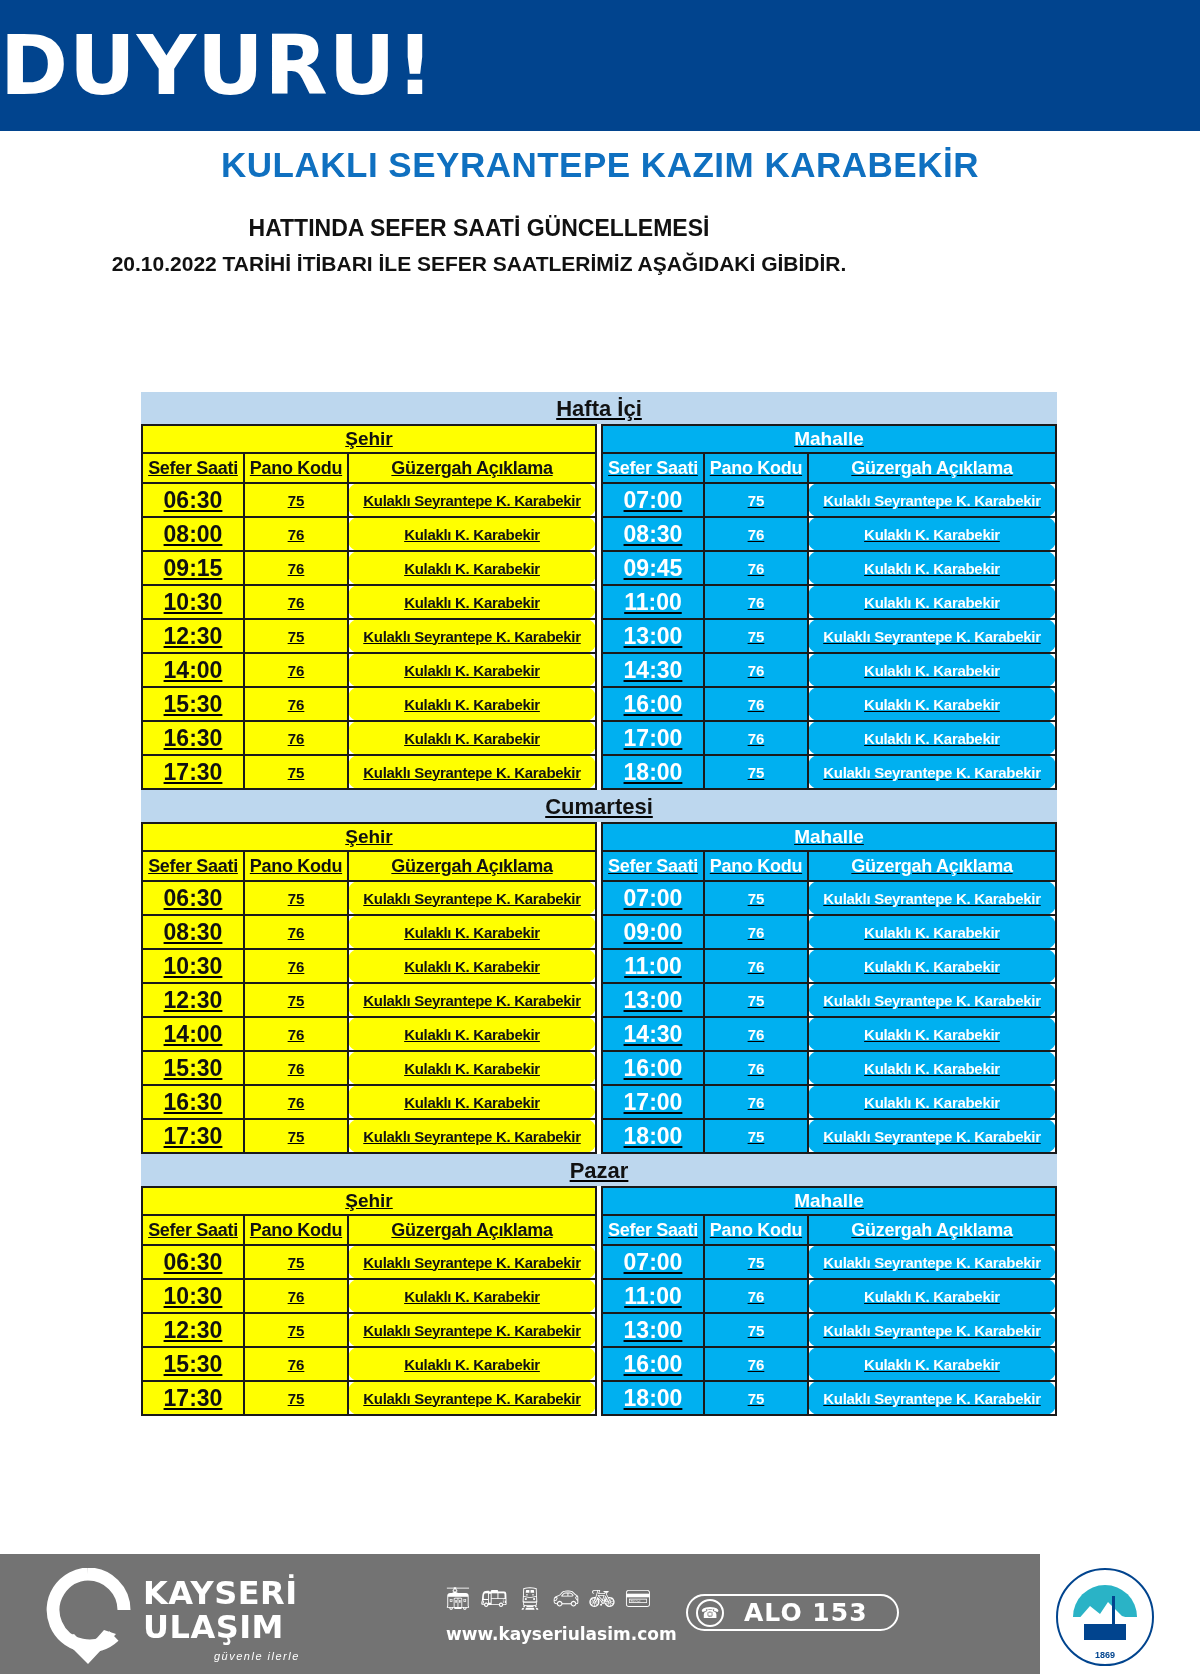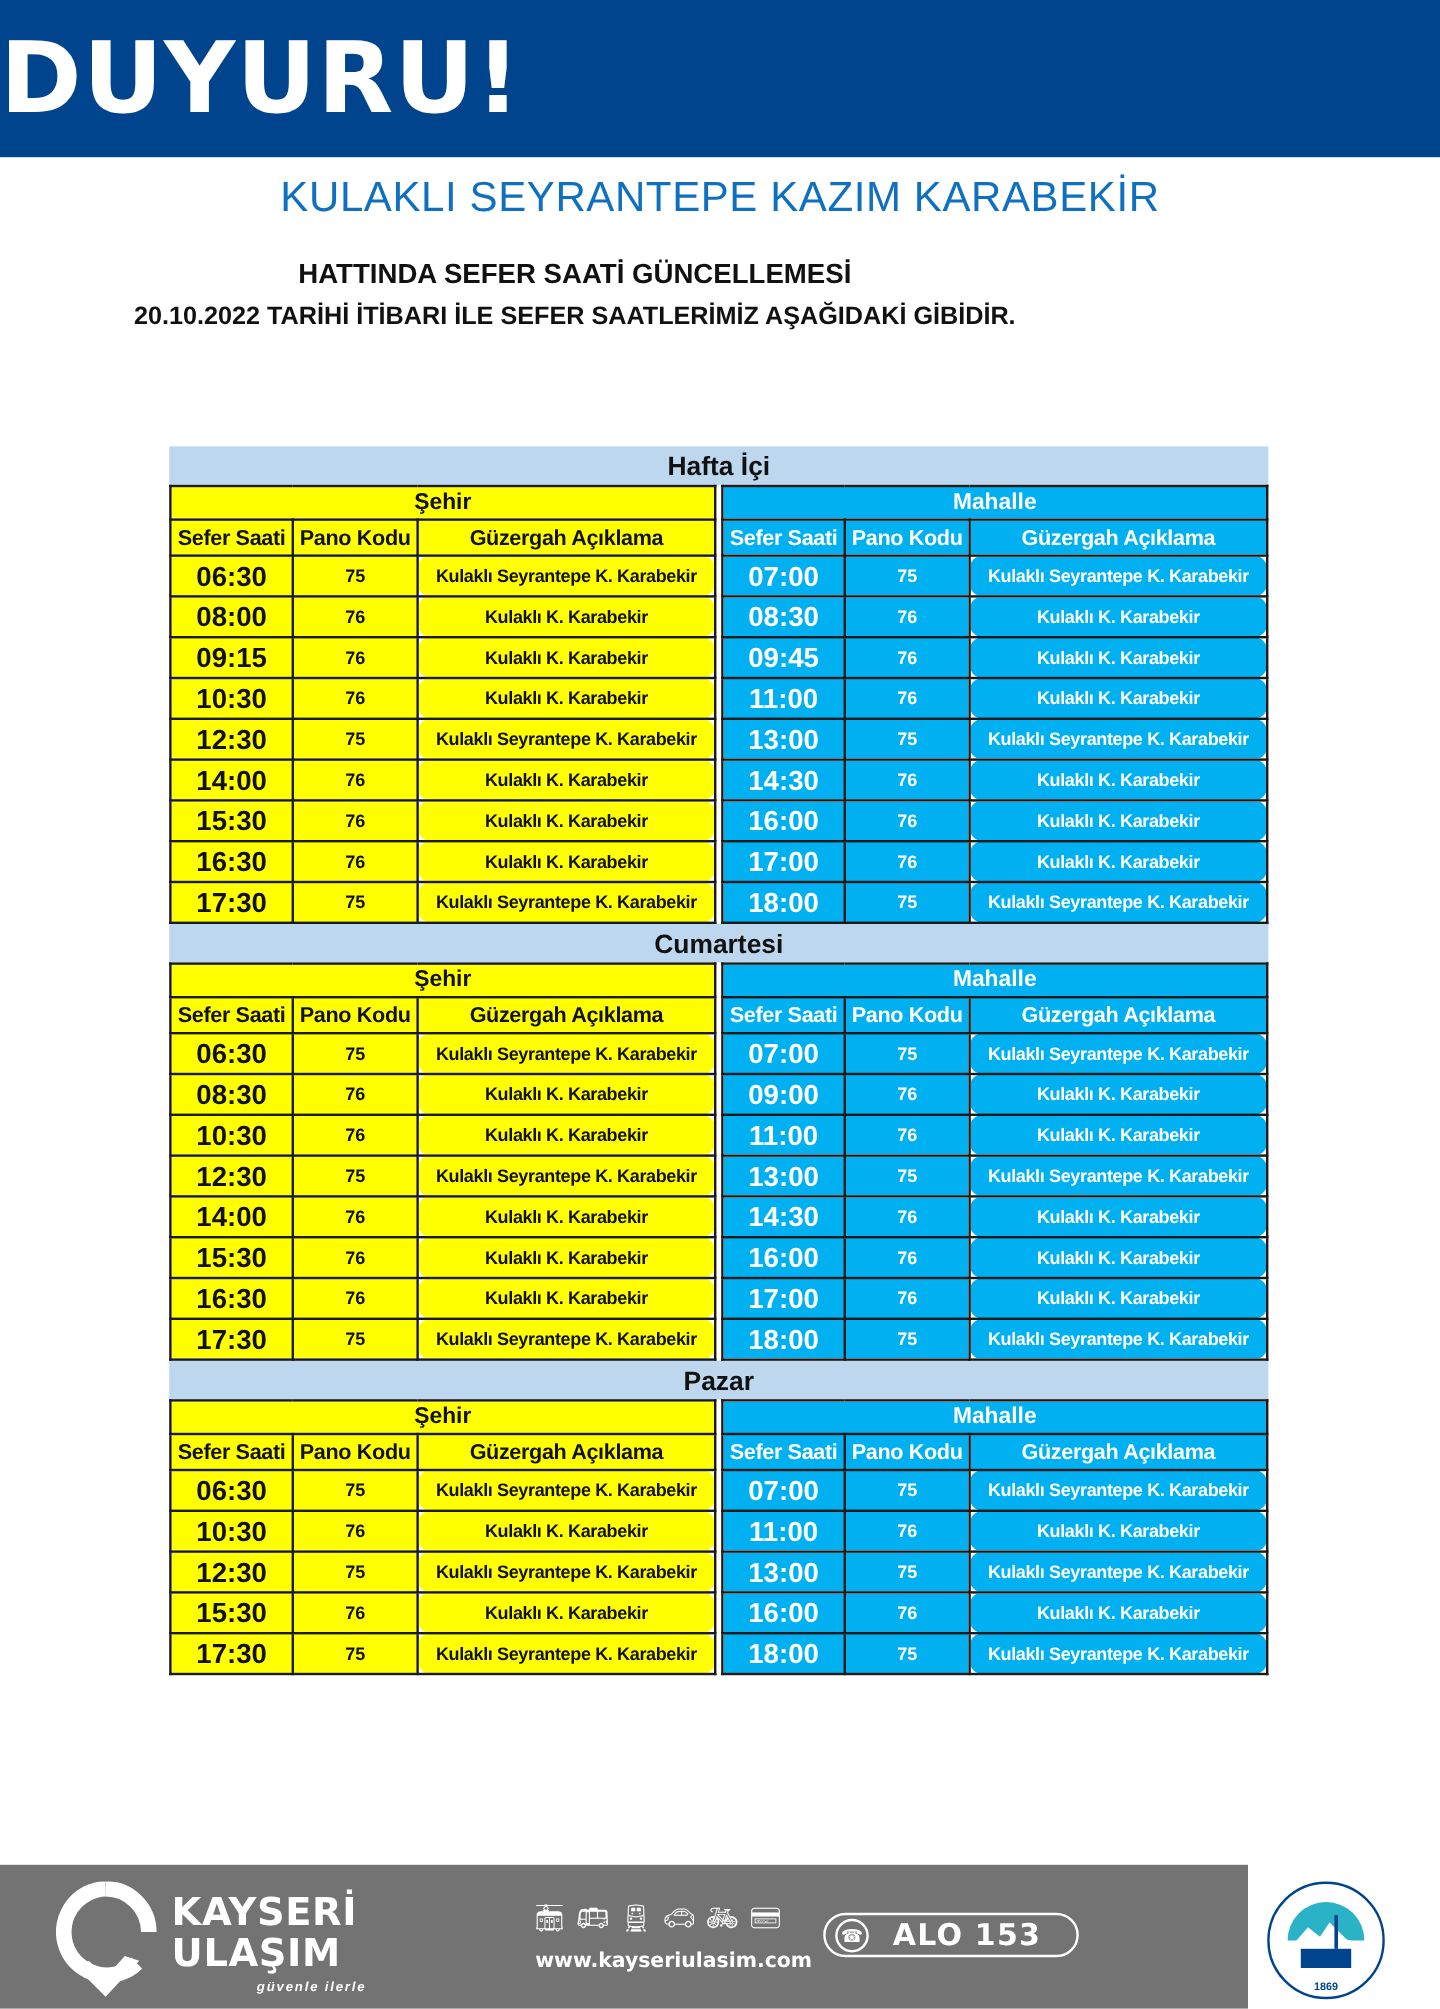--- a/index.html
+++ b/index.html
@@ -10,32 +10,32 @@
     position: absolute; left: 0; top: 0; width: 1200px; height: 131px;
     background: #01448e; display: flex; align-items: center; justify-content: flex-start;
   }
   .top-banner .title {
     color: #ffffff; font-family: "DejaVu Sans", sans-serif; font-weight: bold;
     font-size: 82px; letter-spacing: 1px; line-height: 1;
   }
 
   .route-title {
     position: absolute; left: 0; top: 145px; width: 1200px; text-align: center;
-    color: #0f70c0; font-weight: normal; font-size: 35px; font-family: "Liberation Sans", sans-serif;
+    color: #0f70c0; font-weight: bold; font-size: 35px; font-family: "Liberation Sans", sans-serif;
     letter-spacing: 0.5px;
   }
   .sub1, .sub2 {
     position: absolute; left: 0; width: 958px; text-align: center; color: #111;
     font-weight: bold; font-family: "Liberation Sans", sans-serif;
   }
   .sub1 { top: 215px; font-size: 23px; }
   .sub2 { top: 252px; font-size: 21px; }
 
   .schedule {
-    position: absolute; left: 141px; top: 372px; width: 916px;
+    position: absolute; left: 141px; top: 392px; width: 916px; text-decoration: underline;
   }
   .section { width: 916px; }
   .section-head {
     height: 32px; background: #bdd7ee; text-align: center;
     font-weight: bold; font-size: 22px; color: #111; line-height: 34px;
   }
   .tables { display: flex; justify-content: space-between; }
   table.tt {
     border-collapse: collapse; width: 454px; table-layout: fixed;
   }
@@ -57,21 +57,21 @@
   .footer {
     position: absolute; left: 0; top: 1554px; width: 1040px; height: 120px; background: #737373;
   }
   .logo-pin { position: absolute; left: 44px; top: 14px; width: 88px; height: 100px; }
   .logo-text {
     position: absolute; left: 143px; top: 22px; color: #fff; font-weight: bold;
     font-family: "DejaVu Sans", sans-serif; font-size: 32px; line-height: 34px; letter-spacing: 0.5px;
   }
   .logo-tag {
     position: absolute; left: 214px; top: 96px; color: #fff; font-style: italic;
-    font-size: 11px; letter-spacing: 1.5px; font-weight: bold;
+    font-size: 11px; letter-spacing: 1.5px; font-weight: normal;
   }
   .mode-icons { position: absolute; left: 444px; top: 30px; display: flex; gap: 10px; }
   .mode-icons .mi {
     width: 26px; height: 30px; color: #fff; font-size: 22px; line-height: 30px; text-align: center;
   }
   .website {
     position: absolute; left: 446px; top: 70px; color: #fff; font-weight: bold; font-size: 17px;
     font-family: "DejaVu Sans", sans-serif;
   }
   .alo {

